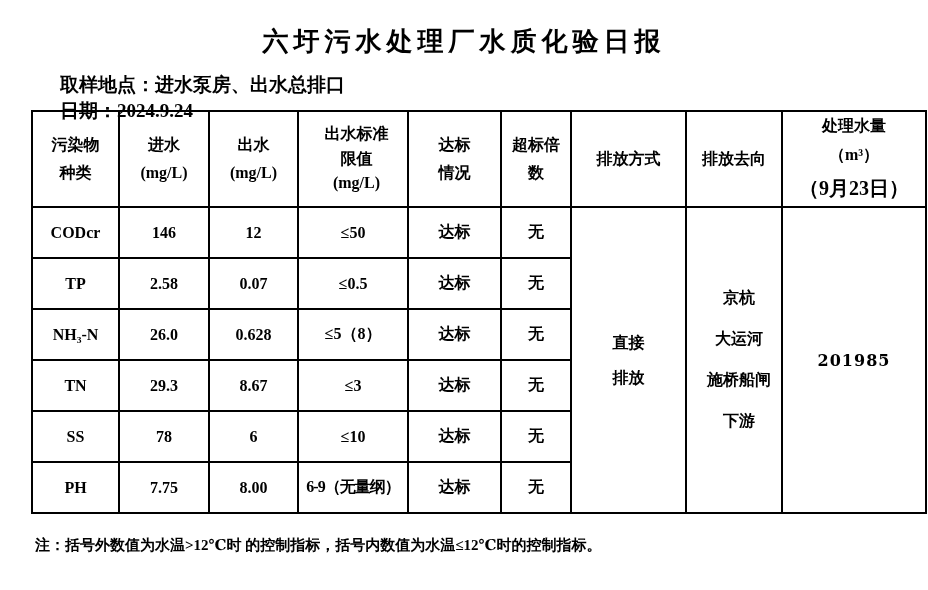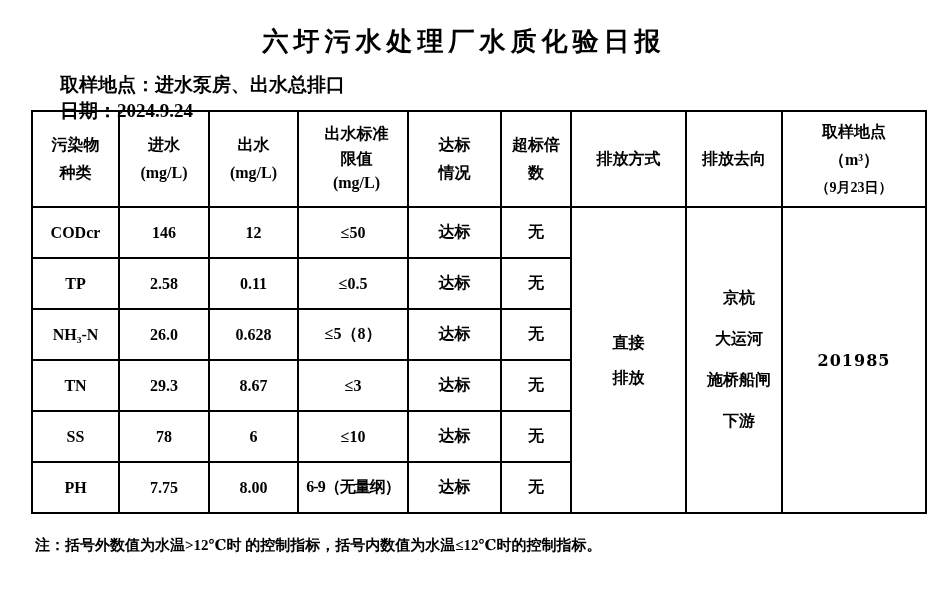--- a/index.html
+++ b/index.html
@@ -56,21 +56,21 @@
     font-weight: bold;
     font-size: 16px;
     padding: 0;
     overflow: hidden;
   }
   tr.hdr { height: 96px; }
   tr.datarow { height: 51px; }
   .ln { display: block; line-height: 1.75; }
   td.limit-hdr .ln { line-height: 1.55; margin-left: 7px; }
   td.vol-hdr .ln { line-height: 1.8; }
-  td.vol-hdr .ln.small { font-size: 14px; }
+  td.vol-hdr .ln.small { font-size: 20px; }
   td.merge-mode .ln { line-height: 2.2; }
   td.merge-dest { padding-bottom: 78px; }
   td.merge-dest .ln { line-height: 2.55; margin-left: 10px; }
   td.merge-vol {
     font-family: "DejaVu Serif", "Liberation Serif", serif;
     font-weight: normal;
     font-size: 28px;
     letter-spacing: 1px;
   }
   td.limit-ph { font-size: 15px; letter-spacing: -1px; }
@@ -131,21 +131,21 @@
         <span class="ln">达标</span>
         <span class="ln">情况</span>
       </td>
       <td>
         <span class="ln">超标倍</span>
         <span class="ln">数</span>
       </td>
       <td>排放方式</td>
       <td>排放去向</td>
       <td class="vol-hdr">
-        <span class="ln">取样地点</span>
+        <span class="ln">处理水量</span>
         <span class="ln">（m³）</span>
         <span class="ln small">（9月23日）</span>
       </td>
     </tr>
 
     <tr class="datarow">
       <td>CODcr</td>
       <td>146</td>
       <td>12</td>
       <td>≤50</td>
@@ -160,21 +160,21 @@
         <span class="ln">大运河</span>
         <span class="ln">施桥船闸</span>
         <span class="ln">下游</span>
       </td>
       <td rowspan="6" class="merge-vol">201985</td>
     </tr>
 
     <tr class="datarow">
       <td>TP</td>
       <td>2.58</td>
-      <td>0.11</td>
+      <td>0.07</td>
       <td>≤0.5</td>
       <td>达标</td>
       <td>无</td>
     </tr>
 
     <tr class="datarow">
       <td>NH₃-N</td>
       <td>26.0</td>
       <td>0.628</td>
       <td>≤5（8）</td>

